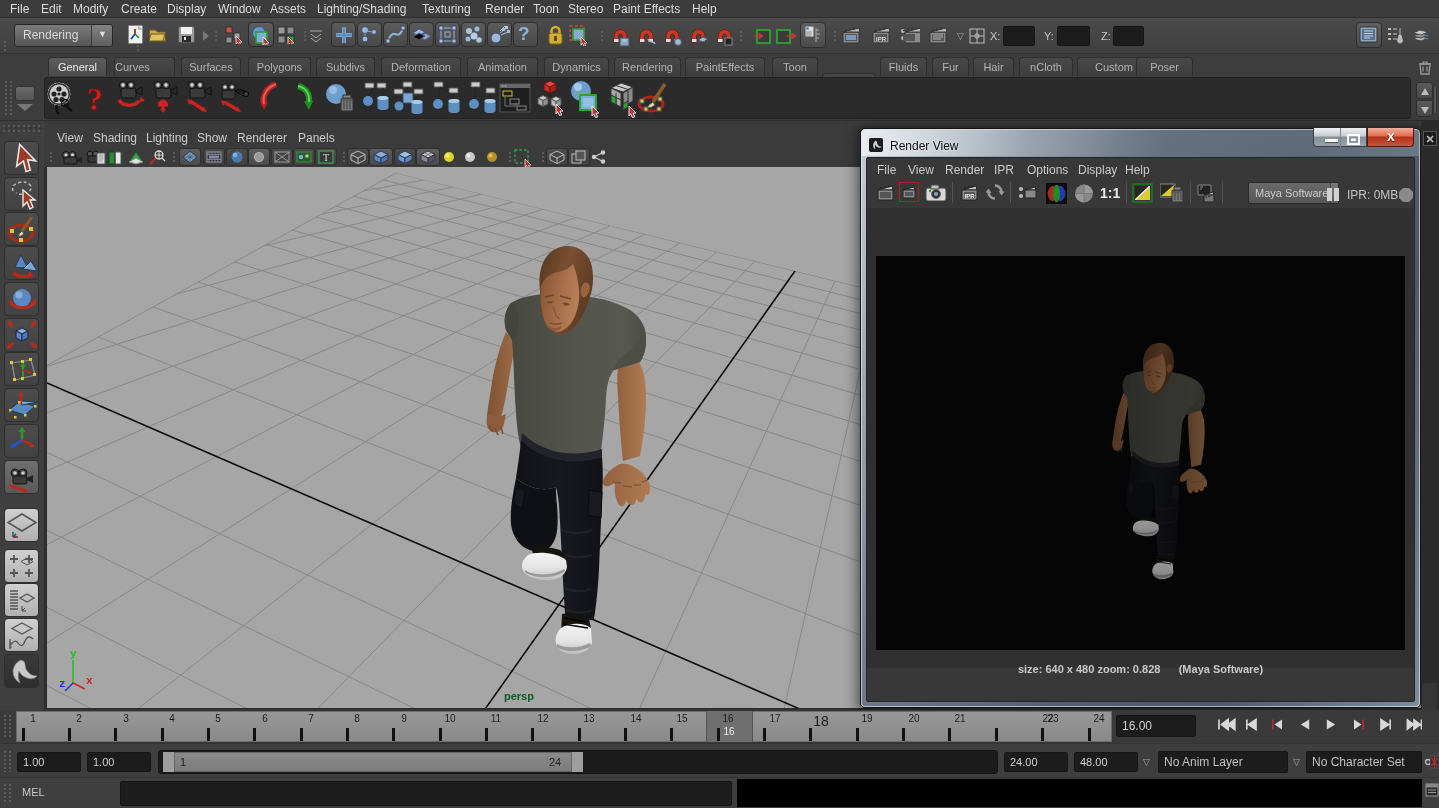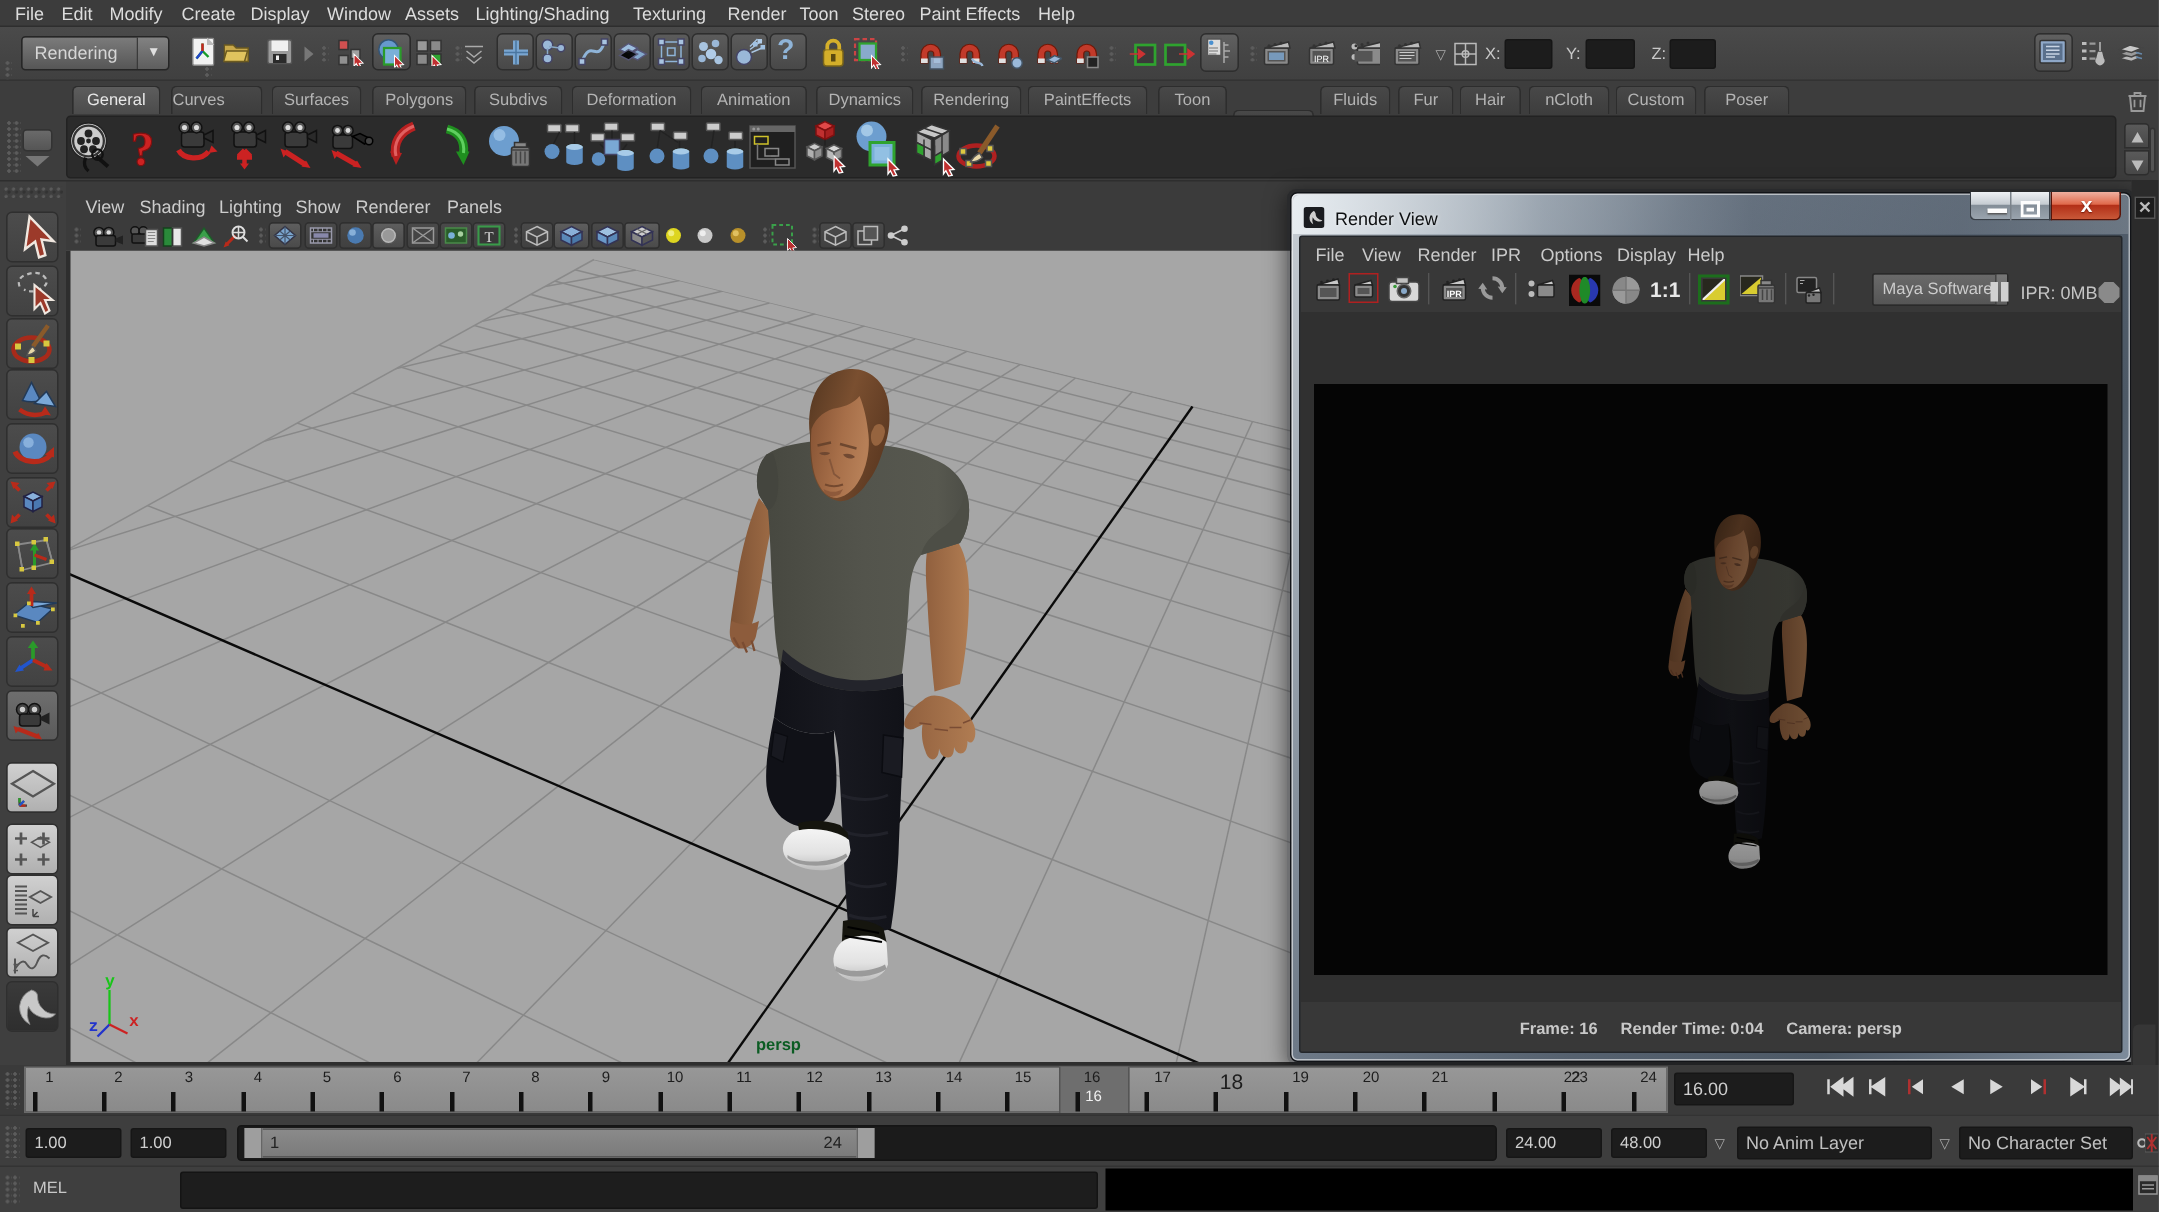--- a/index.html
+++ b/index.html
@@ -267,21 +267,21 @@
 <div class="abs" style="left:467px;top:57px;width:71px;height:19px;background:linear-gradient(#484848,#3d3d3d);border:1px solid #2d2d2d;border-bottom:none;border-radius:4px 4px 0 0;color:#b4b4b4;font-size:11px;text-align:center;line-height:19px">Animation</div>
 <div class="abs" style="left:544px;top:57px;width:65px;height:19px;background:linear-gradient(#484848,#3d3d3d);border:1px solid #2d2d2d;border-bottom:none;border-radius:4px 4px 0 0;color:#b4b4b4;font-size:11px;text-align:center;line-height:19px">Dynamics</div>
 <div class="abs" style="left:614px;top:57px;width:67px;height:19px;background:linear-gradient(#484848,#3d3d3d);border:1px solid #2d2d2d;border-bottom:none;border-radius:4px 4px 0 0;color:#b4b4b4;font-size:11px;text-align:center;line-height:19px">Rendering</div>
 <div class="abs" style="left:685px;top:57px;width:80px;height:19px;background:linear-gradient(#484848,#3d3d3d);border:1px solid #2d2d2d;border-bottom:none;border-radius:4px 4px 0 0;color:#b4b4b4;font-size:11px;text-align:center;line-height:19px">PaintEffects</div>
 <div class="abs" style="left:772px;top:57px;width:46px;height:19px;background:linear-gradient(#484848,#3d3d3d);border:1px solid #2d2d2d;border-bottom:none;border-radius:4px 4px 0 0;color:#b4b4b4;font-size:11px;text-align:center;line-height:19px">Toon</div>
 <div class="abs" style="left:822px;top:73px;width:54px;height:19px;background:linear-gradient(#484848,#3d3d3d);border:1px solid #2d2d2d;border-bottom:none;border-radius:4px 4px 0 0;color:#b4b4b4;font-size:11px;text-align:center;line-height:19px">Muscle</div>
 <div class="abs" style="left:880px;top:57px;width:47px;height:19px;background:linear-gradient(#484848,#3d3d3d);border:1px solid #2d2d2d;border-bottom:none;border-radius:4px 4px 0 0;color:#b4b4b4;font-size:11px;text-align:center;line-height:19px">Fluids</div>
 <div class="abs" style="left:932px;top:57px;width:37px;height:19px;background:linear-gradient(#484848,#3d3d3d);border:1px solid #2d2d2d;border-bottom:none;border-radius:4px 4px 0 0;color:#b4b4b4;font-size:11px;text-align:center;line-height:19px">Fur</div>
 <div class="abs" style="left:973px;top:57px;width:41px;height:19px;background:linear-gradient(#484848,#3d3d3d);border:1px solid #2d2d2d;border-bottom:none;border-radius:4px 4px 0 0;color:#b4b4b4;font-size:11px;text-align:center;line-height:19px">Hair</div>
 <div class="abs" style="left:1019px;top:57px;width:54px;height:19px;background:linear-gradient(#484848,#3d3d3d);border:1px solid #2d2d2d;border-bottom:none;border-radius:4px 4px 0 0;color:#b4b4b4;font-size:11px;text-align:center;line-height:19px">nCloth</div>
-<div class="abs" style="left:1077px;top:57px;width:54px;height:19px;background:linear-gradient(#484848,#3d3d3d);border:1px solid #2d2d2d;border-bottom:none;border-radius:4px 4px 0 0;color:#b4b4b4;font-size:11px;text-align:center;line-height:19px">Custom</div>
+<div class="abs" style="left:1077px;top:57px;width:74px;height:19px;background:linear-gradient(#484848,#3d3d3d);border:1px solid #2d2d2d;border-bottom:none;border-radius:4px 4px 0 0;color:#b4b4b4;font-size:11px;text-align:center;line-height:19px">Custom</div>
 <div class="abs" style="left:1136px;top:57px;width:57px;height:19px;background:linear-gradient(#484848,#3d3d3d);border:1px solid #2d2d2d;border-bottom:none;border-radius:4px 4px 0 0;color:#b4b4b4;font-size:11px;text-align:center;line-height:19px">Poser</div>
 <div class="abs" style="left:44px;top:77px;width:1367px;height:42px;background:#2b2b2b;border:1px solid #222;border-radius:3px"></div>
 <div class="abs" style="left:15px;top:86px;width:20px;height:15px;background:linear-gradient(#6a6a6a,#555);border:1px solid #333;border-radius:3px"></div>
 <div class="abs" style="left:17px;top:104px;width:0;height:0;border-top:7px solid #777;border-left:8px solid transparent;border-right:8px solid transparent"></div>
 <div class="vgrip" style="left:4px;top:80px;height:36px"></div>
     <div class="vgrip" style="left:9px;top:80px;height:36px"></div>
 <svg class="abs" style="left:44px;top:80px" width="34" height="38" viewBox="0 0 34 38">
       <circle cx="15" cy="14" r="12" fill="#d8d8d8" stroke="#222"></circle>
       <circle cx="15" cy="14" r="11" fill="#333"></circle>
       <circle cx="15" cy="14" r="9.5" fill="#ccc"></circle>
@@ -1009,21 +1009,21 @@
 <svg class="abs" style="left:1398px;top:187px" width="16" height="16" viewBox="0 0 16 16">
       <path d="M5 1 h6 l4 4 v6 l-4 4 h-6 l-4-4 v-6z" fill="#8a8a8a"></path>
     </svg>
 <div class="abs" style="left:867px;top:208px;width:547px;height:460px;background:#303030"></div>
 <div class="abs" style="left:876px;top:256px;width:529px;height:394px;background:#050505"></div>
 <svg class="abs" style="left:876px;top:256px" width="529" height="394" viewBox="876 256 529 394">
       <g style="filter:brightness(0.62)">
         <use href="#fig" transform="translate(830.6,200.4) scale(0.579)"></use>
       </g>
     </svg>
-<div class="abs" style="left:867px;top:680px;width:547px;height:13px;text-align:center;font-size:11px;font-weight:bold;color:#c8c8c8">Frame: 16&nbsp;&nbsp;&nbsp;&nbsp;&nbsp;Render Time: 0:04&nbsp;&nbsp;&nbsp;&nbsp;&nbsp;Camera: persp</div>
+<div class="abs" style="left:867px;top:663px;width:547px;height:13px;text-align:center;font-size:11px;font-weight:bold;color:#c8c8c8">size: 640 x 480 zoom: 0.828&nbsp;&nbsp;&nbsp;&nbsp;&nbsp;&nbsp;(Maya Software)</div>
 <div class="abs" style="left:1421px;top:120px;width:18px;height:590px;background:#2b2b2b"></div>
 <div class="abs" style="left:1423px;top:131px;width:14px;height:15px;background:#1c1c1c;border:1px solid #555;color:#bbb;font-size:11px;font-weight:bold;text-align:center;line-height:14px">✕</div>
 
 <div class="abs" style="left:1422px;top:683px;width:15px;height:27px;background:#363636;border-radius:4px 0 0 0"></div>
     <div class="abs" style="left:0;top:710px;width:1439px;height:33px;background:#3a3a3a"></div>
 <div class="abs" style="left:16px;top:711px;width:1096px;height:31px;background:linear-gradient(#979797,#8a8a8a);border:1px solid #6a6a6a"></div>
 <div class="vgrip" style="left:3px;top:714px;height:25px"></div>
     <div class="vgrip" style="left:8px;top:714px;height:25px"></div>
 <div class="abs" style="left:706px;top:711px;width:47px;height:31px;background:#6e6e6e;border-left:1px solid #555;border-right:1px solid #555"></div>
 <div class="abs" style="left:21px;top:713px;width:24px;text-align:center;font-size:10px;color:#1d1d1d">1</div>

